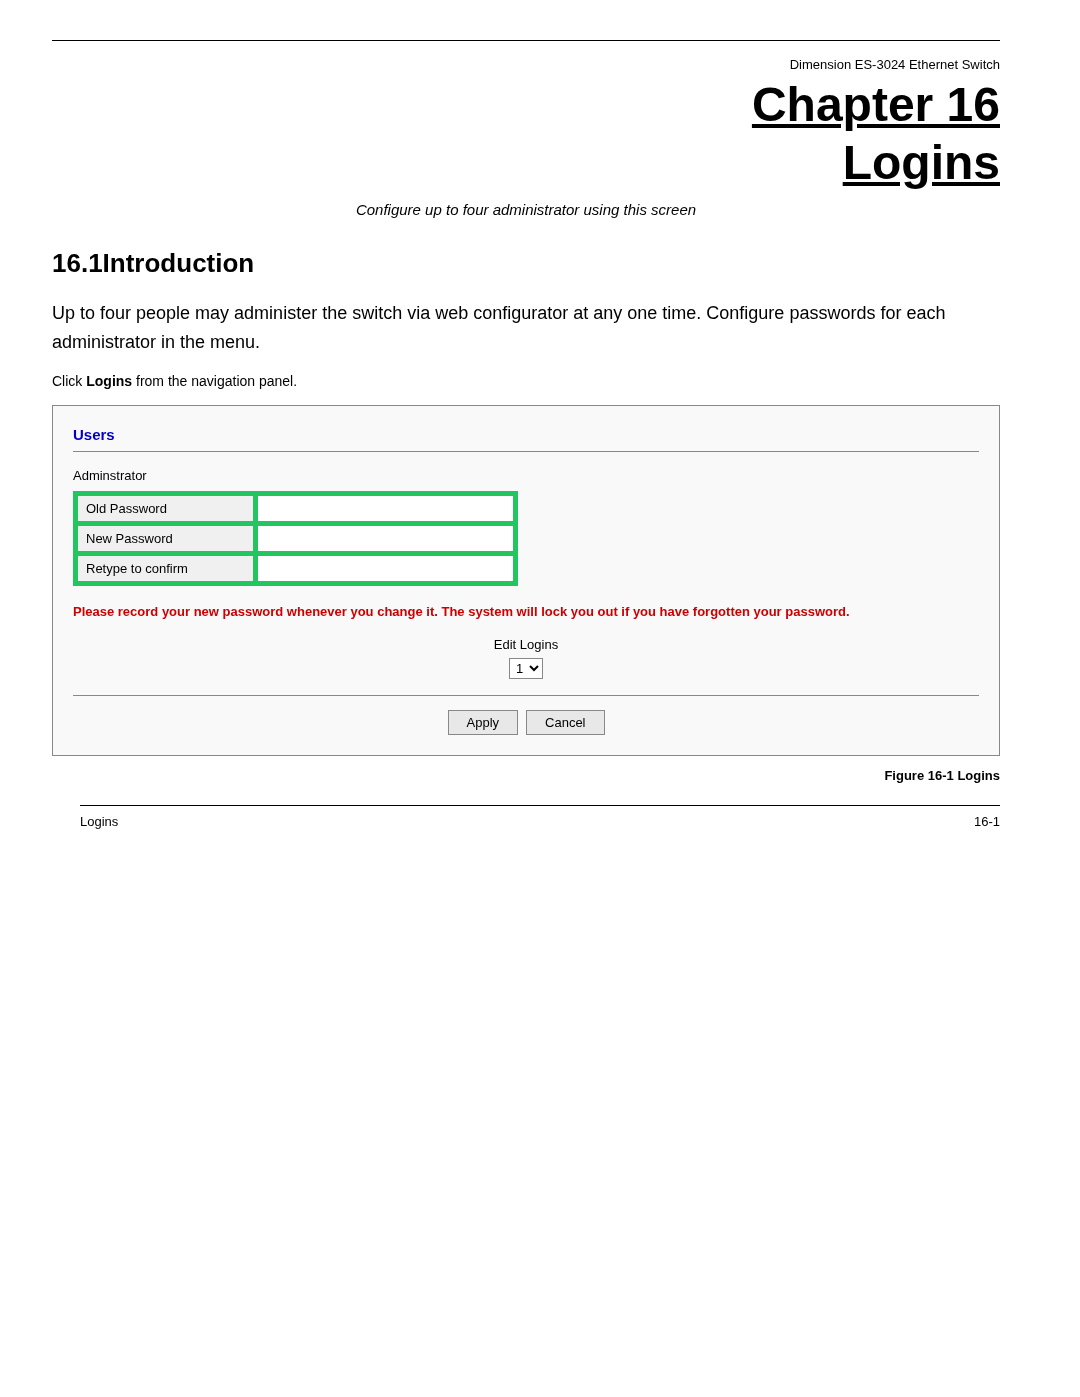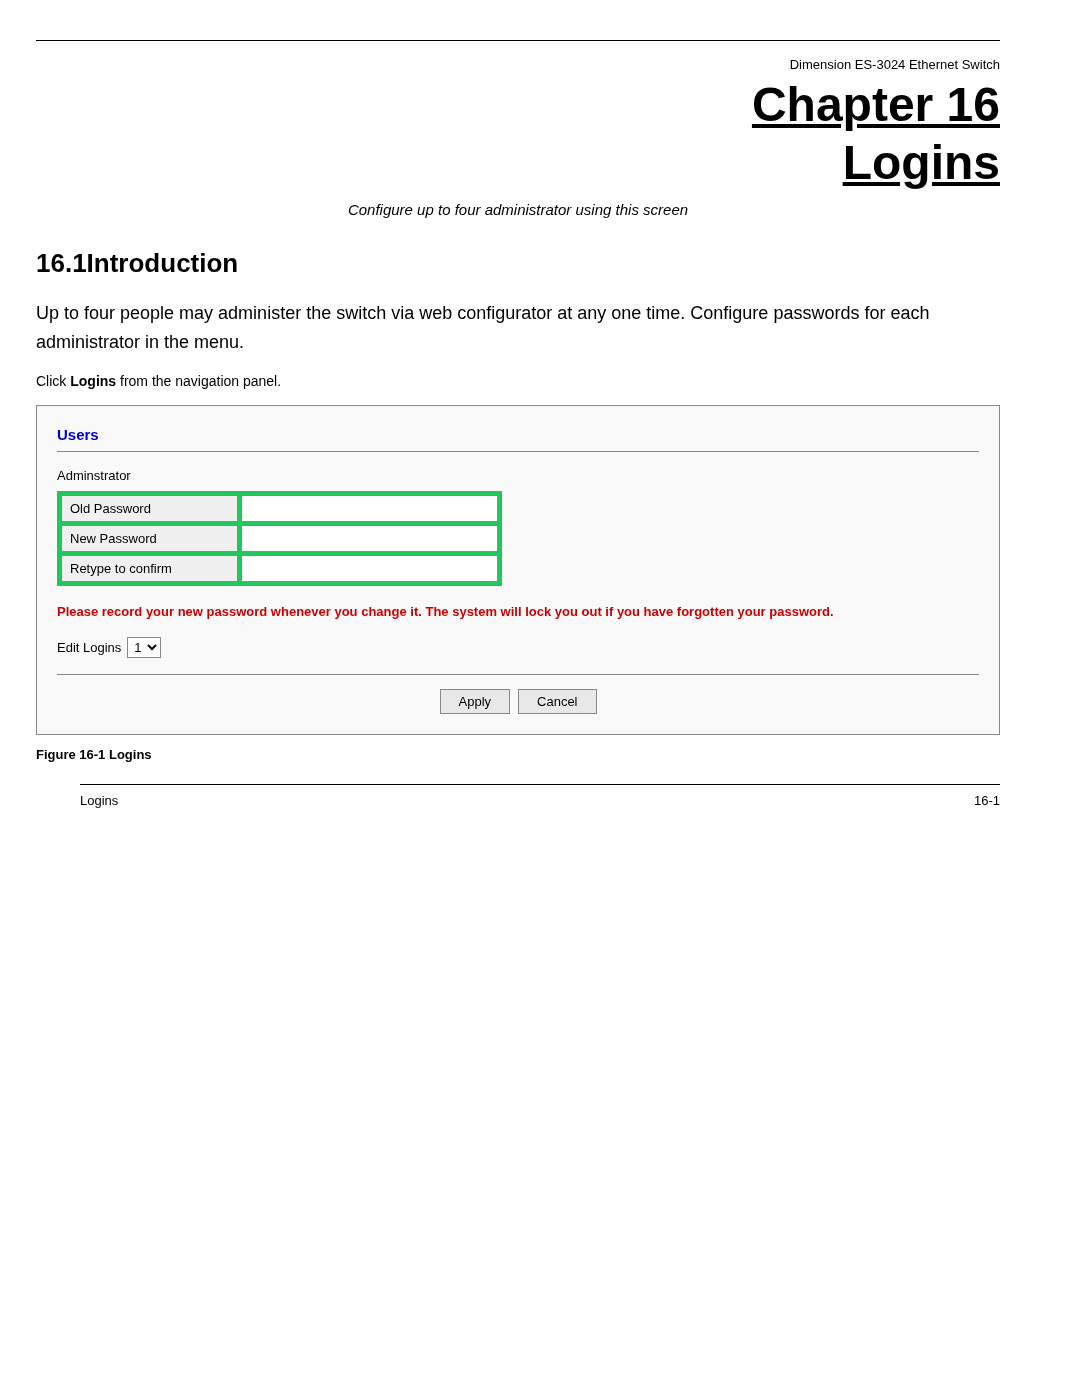--- a/index.html
+++ b/index.html
@@ -12,21 +12,21 @@
       font-family: Arial, Helvetica, sans-serif;
       font-size: 14px;
       background: #ffffff;
       color: #000000;
       width: 1080px;
       min-height: 1397px;
       position: relative;
     }
 
     .page-container {
-      padding: 40px 80px 60px 36px;
+      padding: 40px 80px 60px 52px;
       position: relative;
     }
 
     
     .header-bar {
       border-top: 1px solid #000;
       margin-bottom: 8px;
     }
 
     .header-top {
@@ -158,20 +158,21 @@
       margin-bottom: 16px;
     }
 
     
     .edit-logins-row {
       font-size: 13px;
       margin-bottom: 16px;
       display: flex;
       align-items: center;
       gap: 6px;
+      flex-direction: column;
     }
 
     .edit-logins-select {
       font-size: 13px;
       border: 1px solid #888;
       padding: 1px 2px;
       background: #fff;
     }
 
     .panel-divider {
@@ -191,21 +192,21 @@
       font-size: 13px;
       padding: 4px 18px;
       border: 1px solid #888;
       background: #e8e8e8;
       cursor: pointer;
       min-width: 70px;
     }
 
     
     .figure-caption {
-      text-align: left;
+      text-align: right;
       font-size: 13px;
       font-weight: bold;
       margin-bottom: 16px;
     }
 
     .following-text {
       font-size: 14px;
       margin-bottom: 30px;
     }
 

